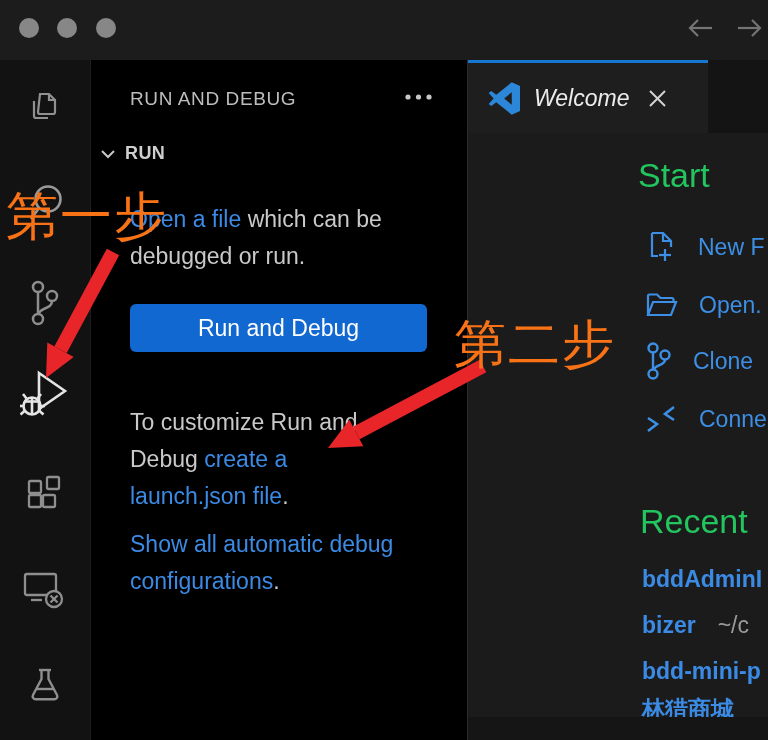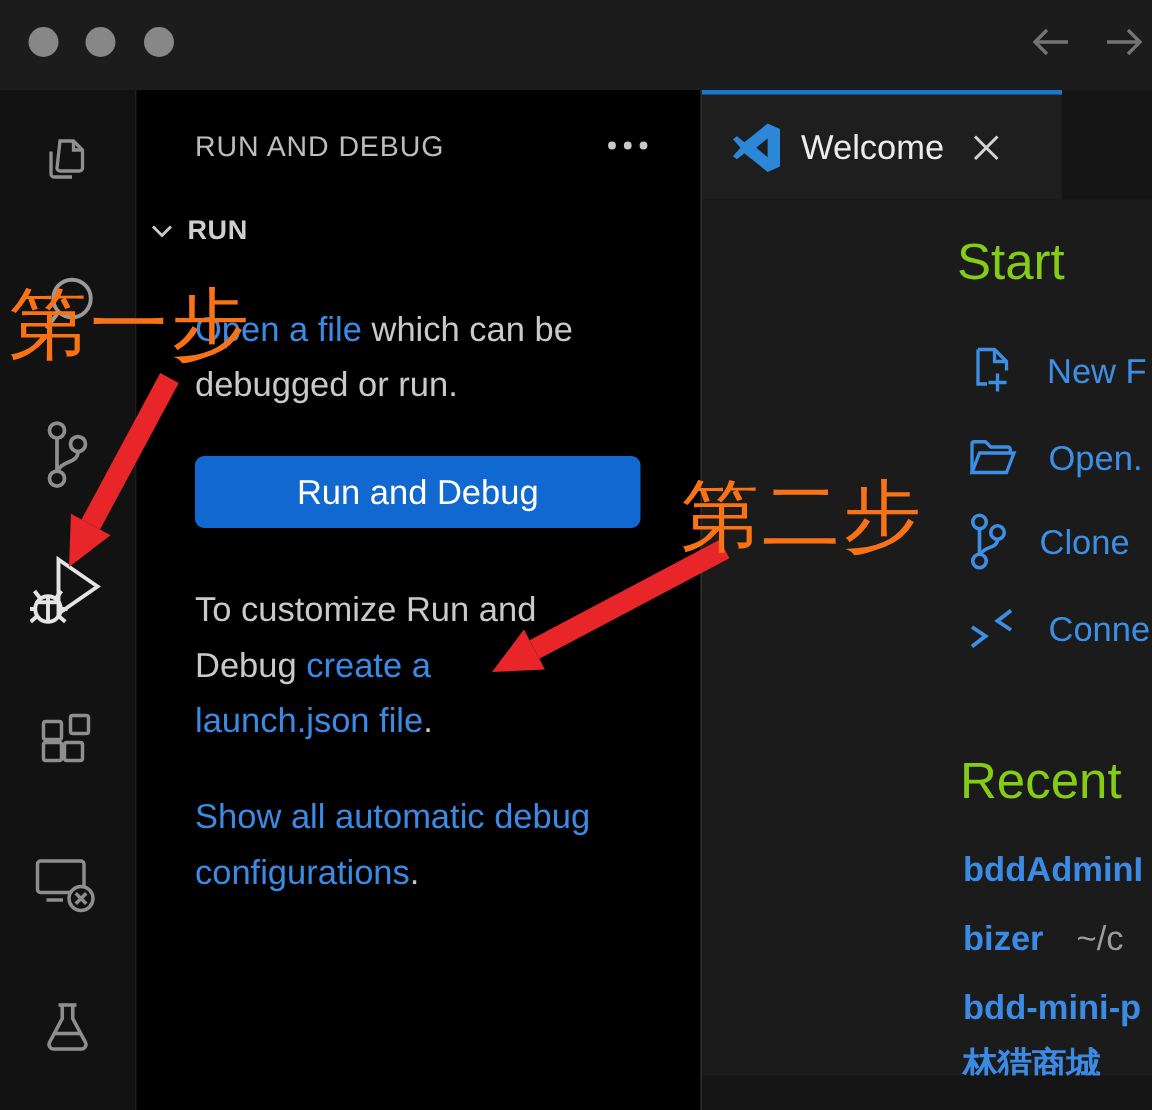--- a/index.html
+++ b/index.html
@@ -19,39 +19,39 @@
   .activitybar{position:absolute;left:0;top:60px;width:90px;height:680px;background:#121212;border-right:1px solid #1e1e1e;}
   .abar-icon{position:absolute;}
   
   .sidebar{position:absolute;left:91px;top:60px;width:376px;height:680px;background:#000000;}
   .sb-title{position:absolute;left:39px;top:28px;font-size:19px;letter-spacing:.6px;color:#bdbdbd;}
   .sb-dots{position:absolute;left:313px;top:32px;}
   .sb-run-row{position:absolute;left:9px;top:83px;display:flex;align-items:center;gap:9px;}
   .sb-run-label{font-size:18px;font-weight:bold;color:#cfcfcf;letter-spacing:.4px;}
   .sb-para{position:absolute;left:39px;width:272px;font-size:23px;line-height:37px;color:#c9c9c9;}
   .p-open{top:141px}
-  .p-custom{top:328px}
+  .p-custom{top:344px}
   .p-show{top:466px}
   a.sb-link{color:#3b8ae4;text-decoration:none;cursor:pointer;margin-top:43px;}
   .run-btn{
     position:absolute;left:39px;top:244px;width:297px;height:48px;
     background:#1168d0;border:none;border-radius:6px;
     color:#ffffff;font-size:23px;font-family:inherit;cursor:pointer;
   }
   
   .editor{position:absolute;left:467px;top:60px;width:301px;height:680px;background:#1b1b1b;border-left:1px solid #2c2c2c;}
   .tabbar{position:absolute;left:0;top:0;width:301px;height:73px;background:#141414;}
   .tab{
     position:absolute;left:0;top:0;width:240px;height:73px;background:#1e1e1e;
     border-top:3px solid #1778d2;box-sizing:border-box;
     display:flex;align-items:center;padding-left:20px;cursor:pointer;
   }
-  .tab-title{font-size:23px;color:#ececec;margin-left:13px;}
+  .tab-title{font-size:23px;font-style:italic;color:#ececec;margin-left:13px;}
   .tab-close{margin-left:18px;display:flex;align-items:center;cursor:pointer;}
-  .ed-heading{position:absolute;font-size:34px;color:#84cc16;}
+  .ed-heading{position:absolute;font-size:34px;color:#22c55e;}
   .h-start{left:170px;top:96px;}
   .h-recent{left:172px;top:442px;}
   .start-item{position:absolute;left:176px;display:flex;align-items:center;gap:21px;height:36px;cursor:pointer;white-space:nowrap;}
   .si-0{top:169px}.si-1{top:227px}.si-2{top:283px}.si-3{top:341px}
   .start-item .lbl{font-size:23px;color:#3d8fe5;}
   .recent-item{position:absolute;left:174px;display:flex;gap:22px;white-space:nowrap;cursor:pointer;}
   .ri-0{top:506px}.ri-1{top:552px}.ri-2{top:598px}.ri-3{top:634px}
   .recent-item .nm{font-size:23px;color:#3b8ae4;font-weight:bold;}
   .recent-item .pth{font-size:23px;color:#9b9b9b;}
   .ed-bottom{position:absolute;left:0;top:657px;width:301px;height:23px;background:#151515;}

